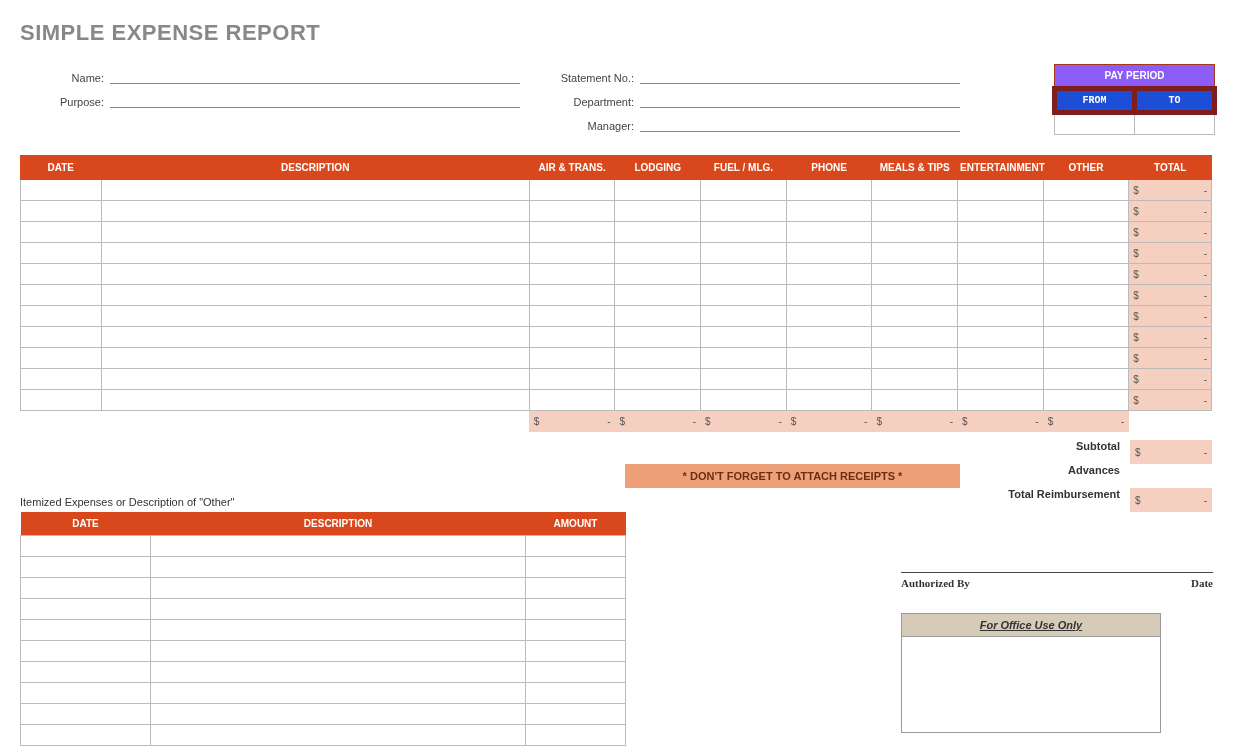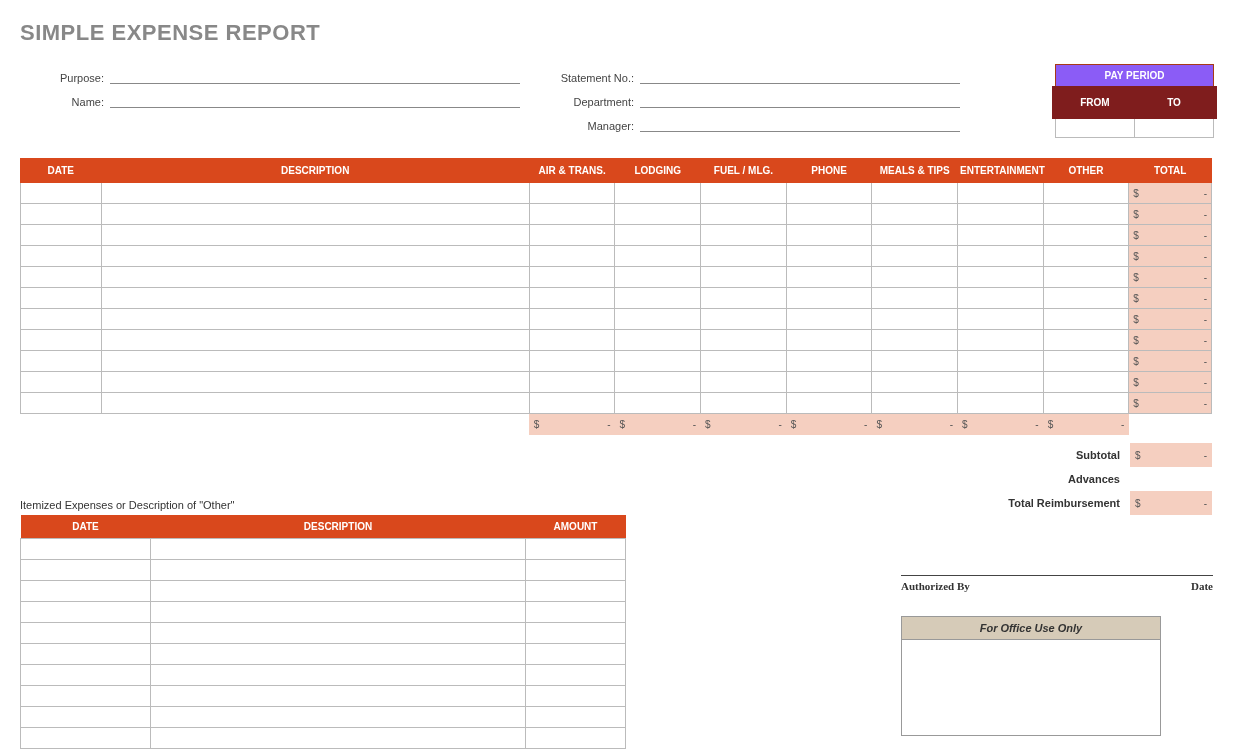--- a/index.html
+++ b/index.html
@@ -57,26 +57,27 @@
     border-collapse: collapse;
   }
   .pay-period th.top {
     background: #8b5cf6;
     color: #fff;
     font-size: 10px;
     padding: 5px 0;
     border: 1px solid #a73917;
   }
   .pay-period th.sub {
-    background: #7f1d1d;
+    background: #1d4ed8;
     color: #fff;
     font-size: 10px;
     padding: 4px 0;
-    border: 7px solid #7f1d1d;
+    border: 5px solid #7f1d1d;
     width: 50%;
+    font-family: Liberation Mono, monospace;
   }
   .pay-period td {
     border: 1px solid #bbb;
     height: 22px;
     background: #fff;
   }
   .main-table {
     width: 1192px;
     border-collapse: collapse;
     table-layout: fixed;
@@ -114,21 +115,21 @@
   .col-totals-row td.blank {
     background: #fff;
     border: 1px solid #fff;
   }
   .summary {
     width: 1192px;
     margin-top: 8px;
   }
   .summary-row {
     display: flex;
-    align-items: center;
+    align-items: flex-start;
     height: 24px;
   }
   .summary-label {
     flex: 1;
     text-align: right;
     padding-right: 10px;
     font-weight: bold;
     color: #333;
     font-size: 11px;
   }
@@ -180,20 +181,21 @@
     justify-content: space-between;
     font-weight: bold;
     color: #333;
     font-size: 11px;
     margin-bottom: 24px;
     font-family: Liberation Serif, serif;
   }
   .office-box {
     border: 1px solid #999;
     width: 260px;
+    text-decoration: underline;
   }
   .office-head {
     background: #d6cbb8;
     text-align: center;
     font-style: italic;
     font-weight: bold;
     padding: 5px 0;
     border-bottom: 1px solid #999;
     font-size: 11px;
   }
@@ -214,25 +216,25 @@
 </style>
 </head>
 <body>
 
 <div class="title">SIMPLE EXPENSE REPORT</div>
 
 <div class="header-row">
   <div class="header-fields">
     <div class="field-col left">
       <div class="field">
-        <div class="field-label">Purpose:</div>
+        <div class="field-label">Name:</div>
         <div class="field-line"></div>
       </div>
       <div class="field">
-        <div class="field-label">Name:</div>
+        <div class="field-label">Purpose:</div>
         <div class="field-line"></div>
       </div>
     </div>
     <div class="field-col right">
       <div class="field">
         <div class="field-label" style="width:100px">Statement No.:</div>
         <div class="field-line"></div>
       </div>
       <div class="field">
         <div class="field-label" style="width:100px">Department:</div>
@@ -532,20 +534,21 @@
   <div class="summary-row">
     <div class="summary-label">Subtotal</div>
     <div class="summary-val pink">
         <div class="money" style="padding:0 4px">
           <span>$</span>
           <span>-</span>
         </div>
       </div>
   </div>
   <div class="summary-row" style="position:relative">
+    <div class="receipts-banner" style="position:absolute;left:605px;margin:0">* DON'T FORGET TO ATTACH RECEIPTS *</div>
     <div class="summary-label">Advances</div>
     <div class="summary-val" style="background:#fff;border:1px solid #fff"></div>
   </div>
   <div class="summary-row">
     <div class="summary-label">Total Reimbursement</div>
     <div class="summary-val pink">
         <div class="money" style="padding:0 4px">
           <span>$</span>
           <span>-</span>
         </div>

